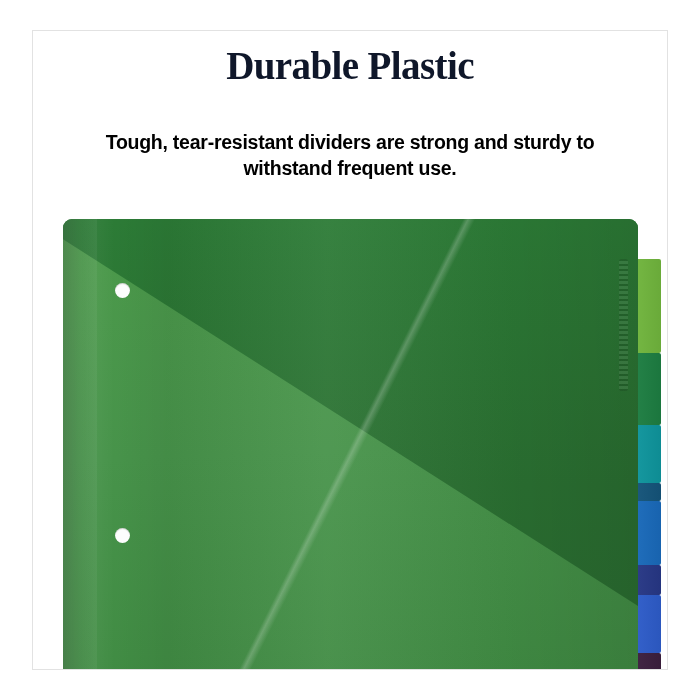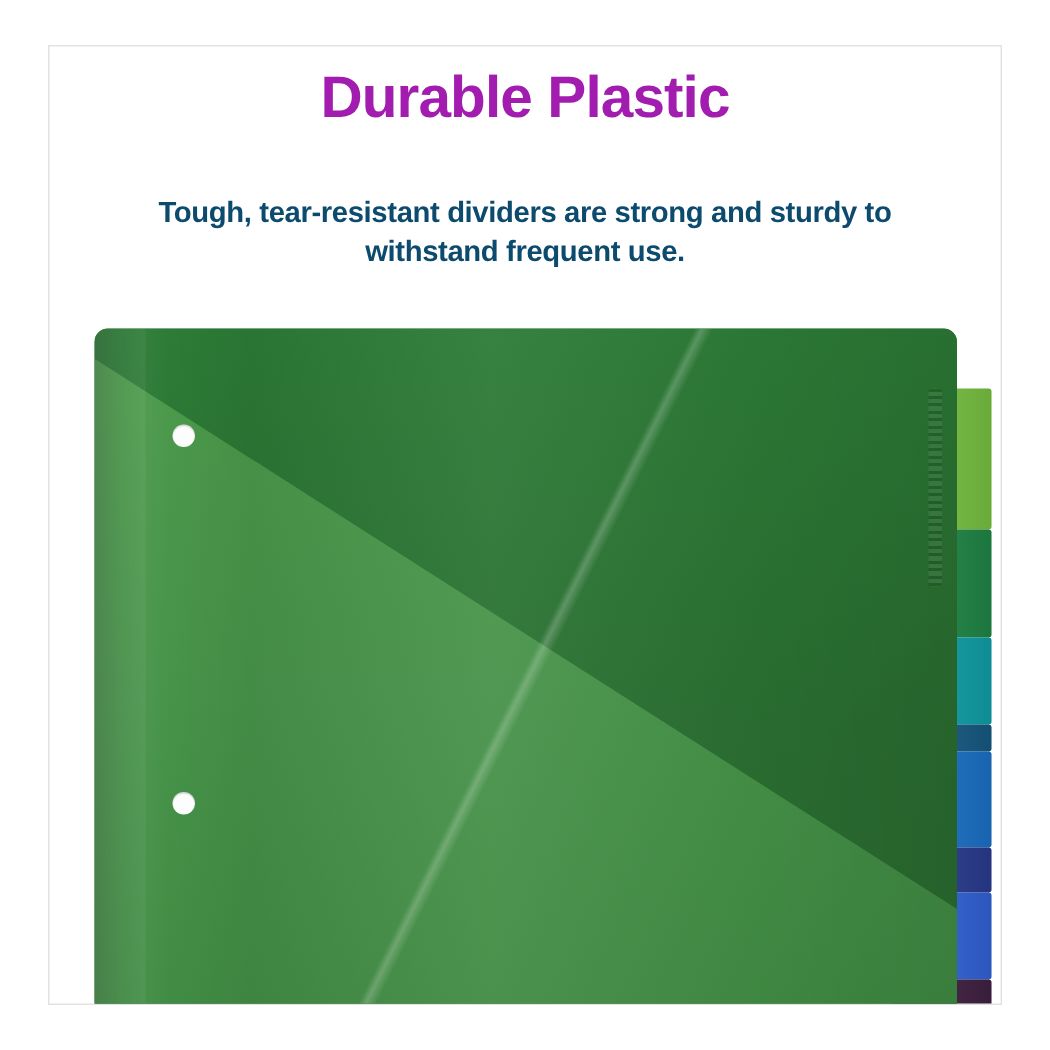--- a/index.html
+++ b/index.html
@@ -173,22 +173,22 @@
   }
 </style>
 </head>
 <body>
 
 <div id="stage">
 
   <div id="card" style="border-color: rgb(226, 226, 226);">
 
     <div id="textblock">
-      <div id="headline" style="color: #a21caf;">Durable Plastic</div>
-      <div id="subline" style="color: #0c4a6e; margin-top: 44px;">Tough, tear-resistant dividers are strong and sturdy to withstand frequent use.</div>
+      <div id="headline" style="color: #0f172a; font-family: Liberation Serif, serif;">Durable Plastic</div>
+      <div id="subline" style="color: #000000; margin-top: 44px;">Tough, tear-resistant dividers are strong and sturdy to withstand frequent use.</div>
     </div>
 
     <div id="tabstack">
         <div class="tab" style="top: 30px; height: 94px; background: rgb(116, 187, 63);">
           <div class="sheen"></div>
         </div>
         <div class="tab" style="top: 124px; height: 72px; background: rgb(30, 130, 68);">
           <div class="sheen"></div>
         </div>
         <div class="tab" style="top: 196px; height: 58px; background: rgb(15, 154, 162);">

